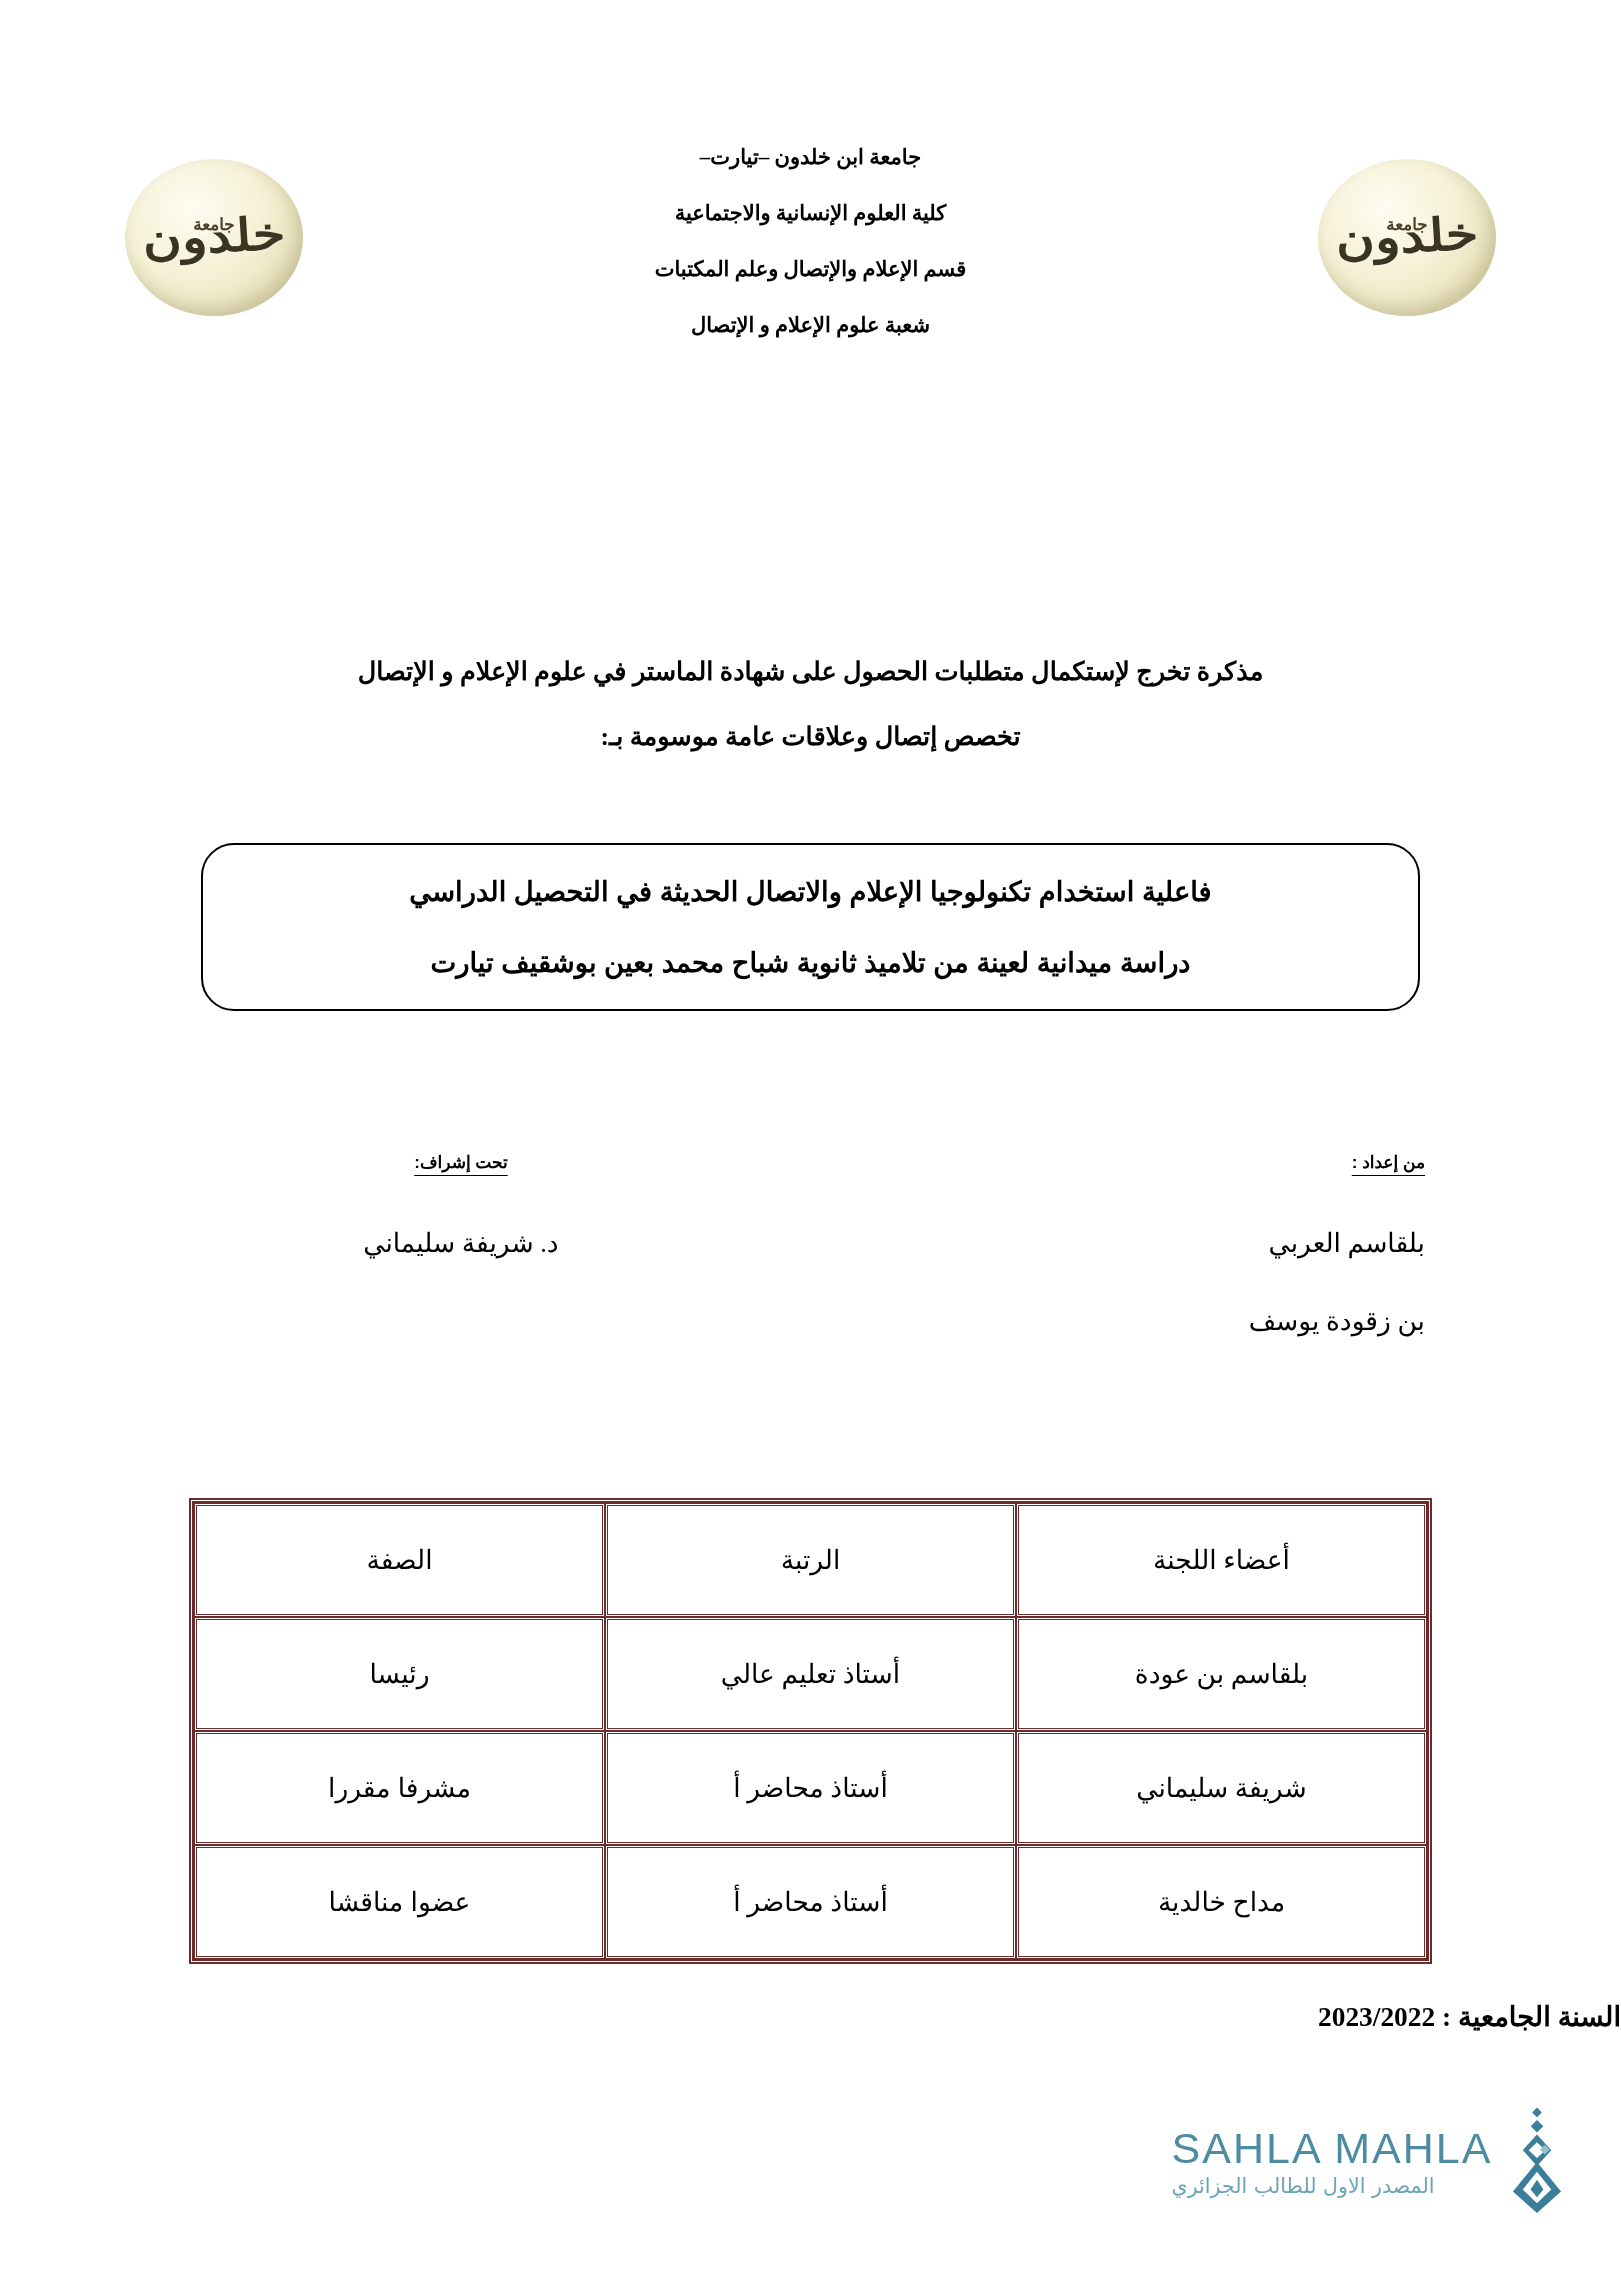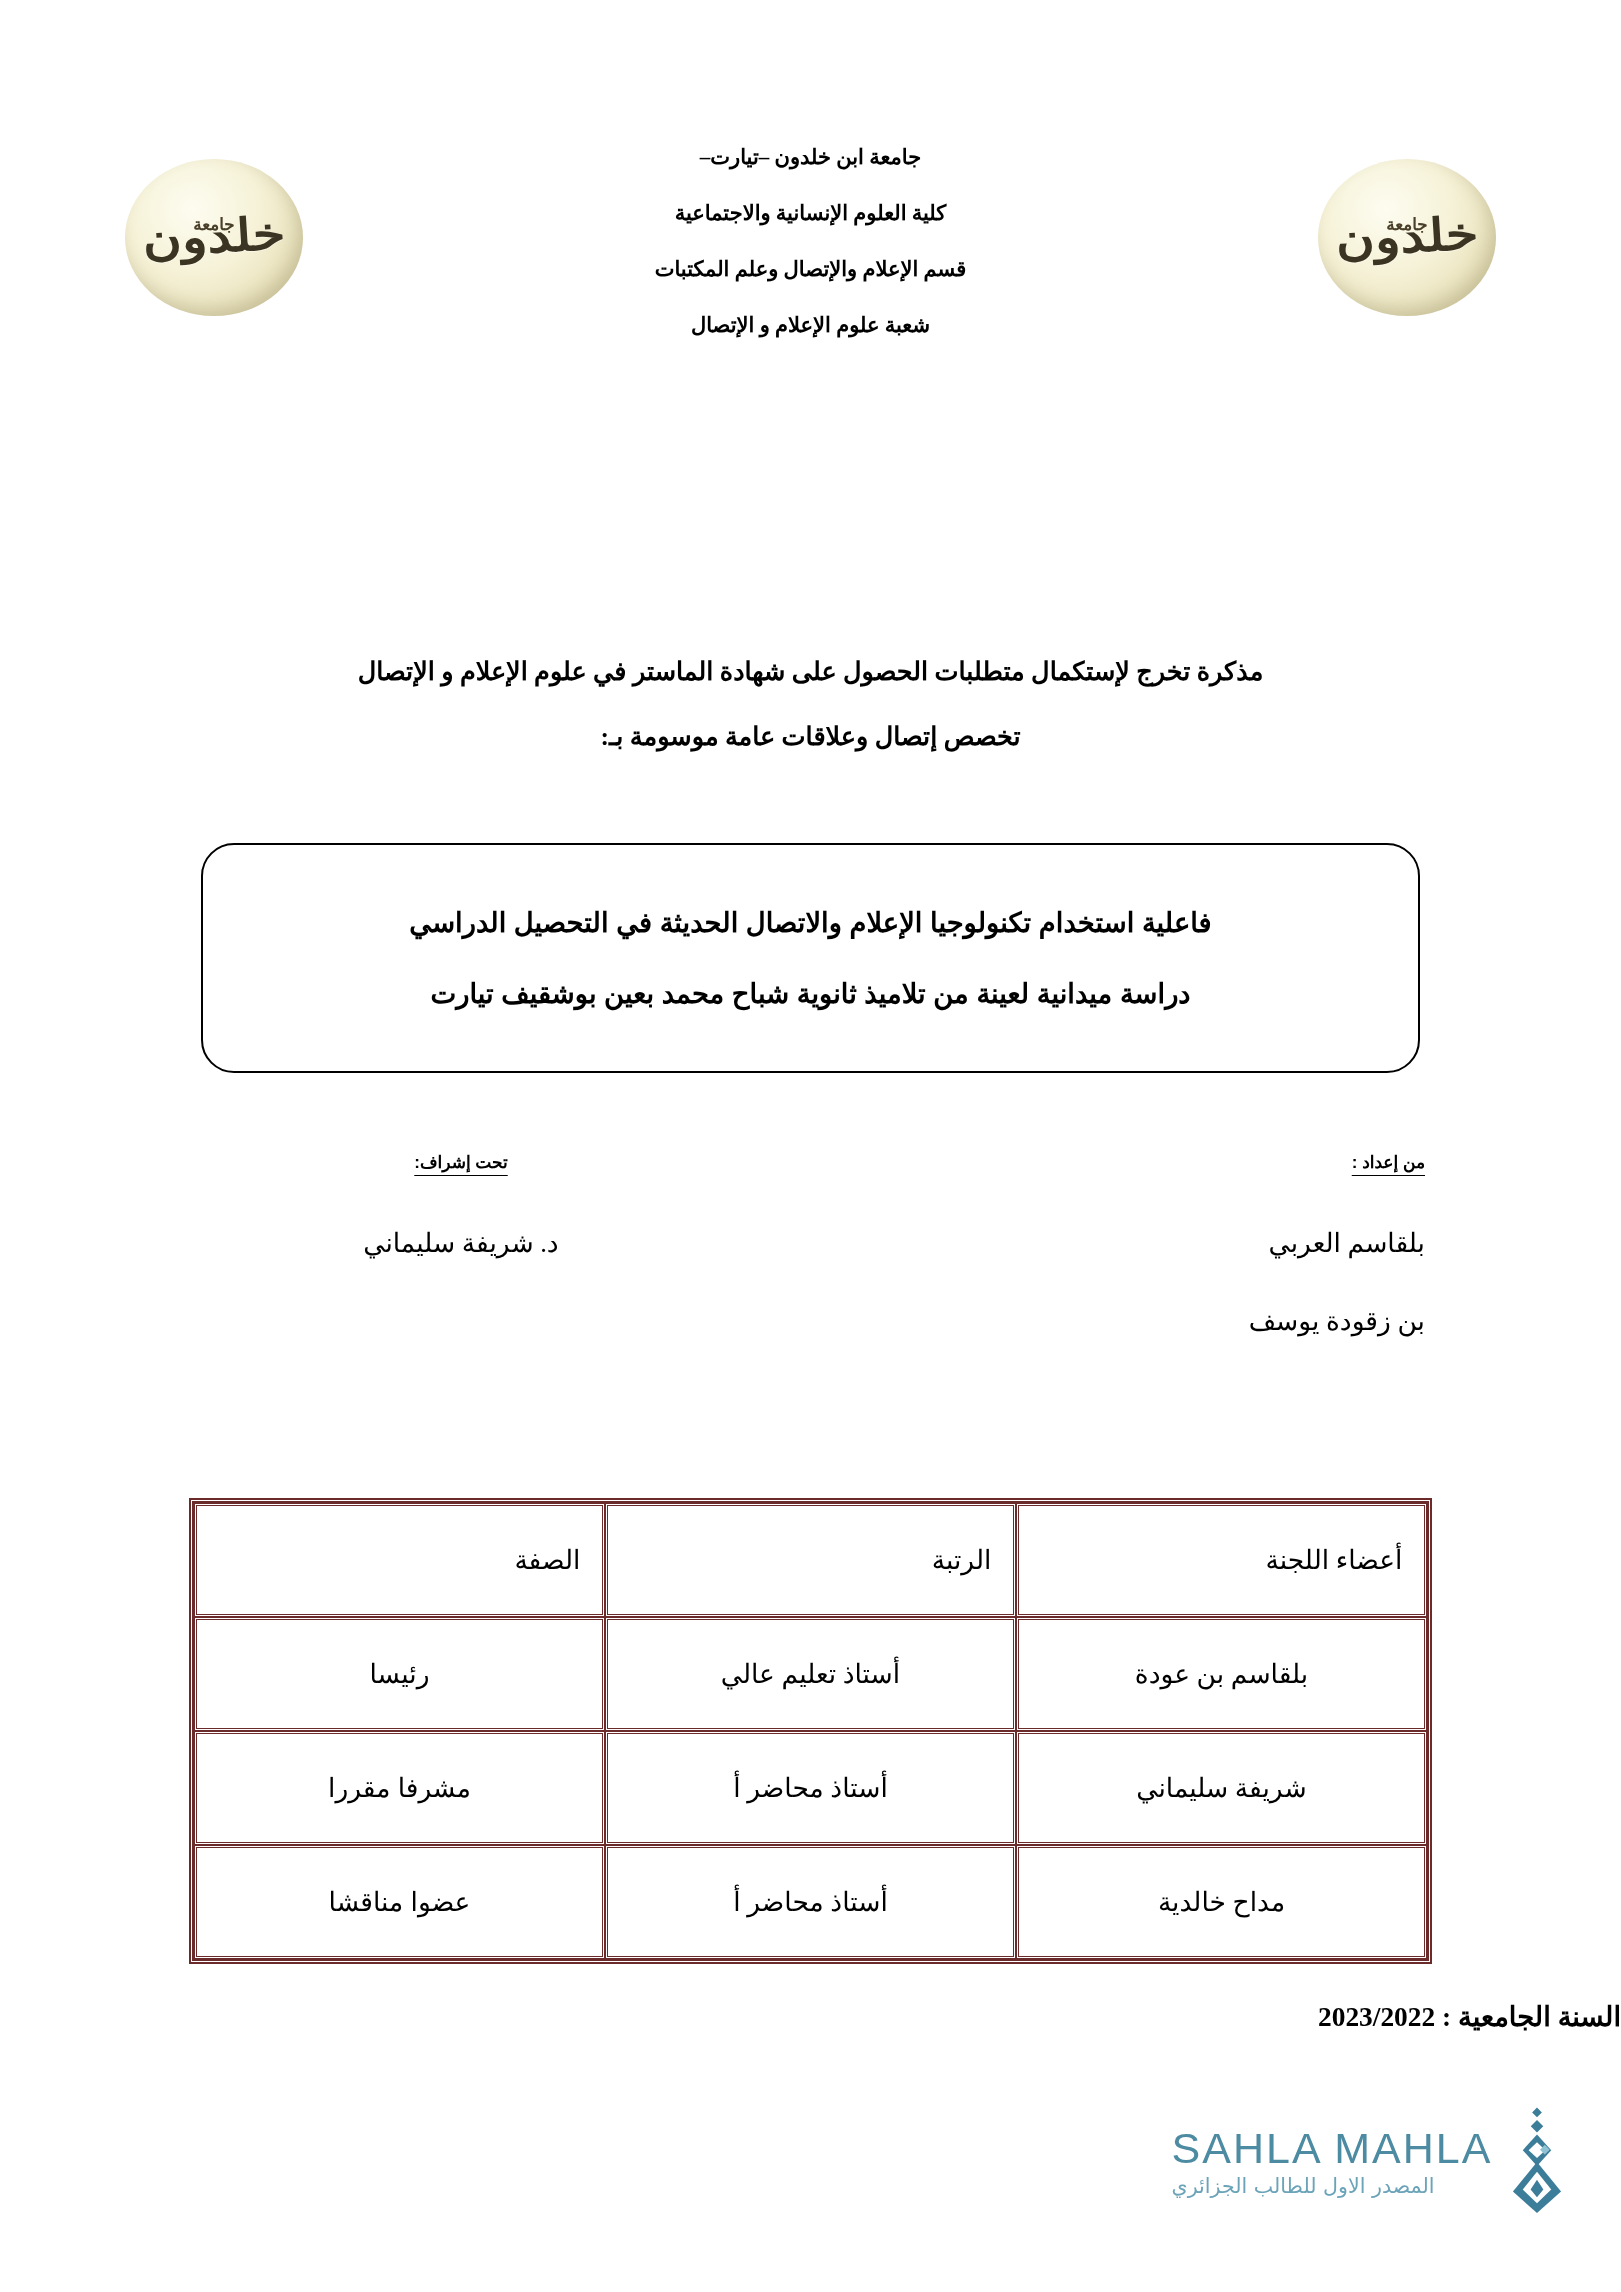--- a/index.html
+++ b/index.html
@@ -104,21 +104,21 @@
     line-height: 1.0;
   }
   .degree .l1 { margin-bottom: 39px; }
 
   
   .title-box {
     position: absolute;
     top: 843px;
     left: 201px;
     right: 201px;
-    height: 230px;
+    height: 168px;
     border: 2px solid #000;
     border-radius: 33px;
     box-sizing: border-box;
     display: flex;
     flex-direction: column;
     align-items: center;
     justify-content: center;
     gap: 43px;
   }
   .title-box .t {
@@ -181,21 +181,21 @@
   table.jury td {
     border: 3.9px double #6b2b2b;
     height: 108px;
     padding: 0 21.6px;
     vertical-align: middle;
     text-align: center;
     font-family: "Liberation Serif", serif;
     font-size: 26.5px;
     color: #000;
   }
-  table.jury tr.head td { font-weight: 400; text-align: right; }
+  table.jury tr.head td { font-weight: 400; }
   table.jury td.role { font-family: "Liberation Sans", sans-serif; font-weight: 400; }
   table.jury tr.head td.role { font-weight: 400; font-family: "Liberation Serif", serif; }
 
   
   .year {
     position: absolute;
     top: 2001px;
     left: 0; right: 0;
     text-align: right;
     font-family: "Liberation Serif", serif;

